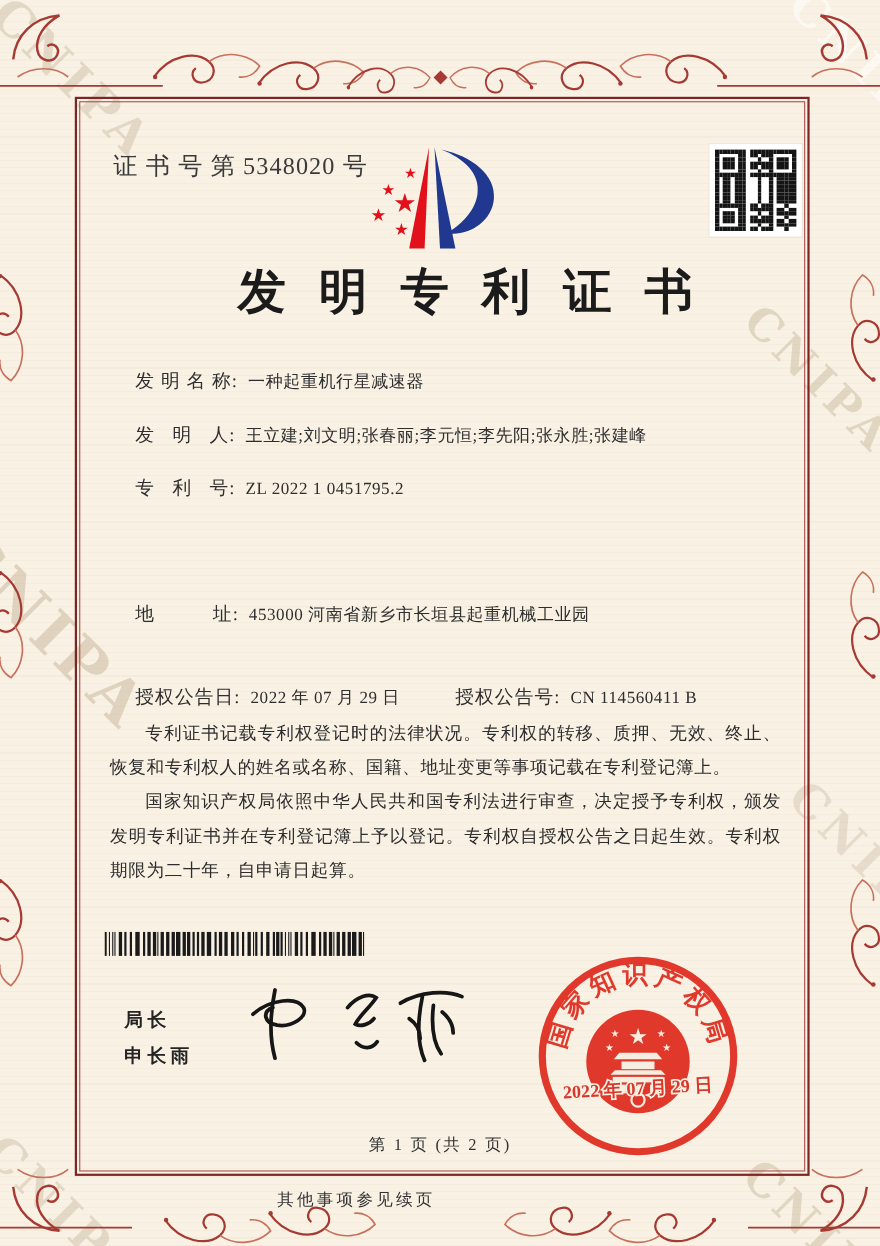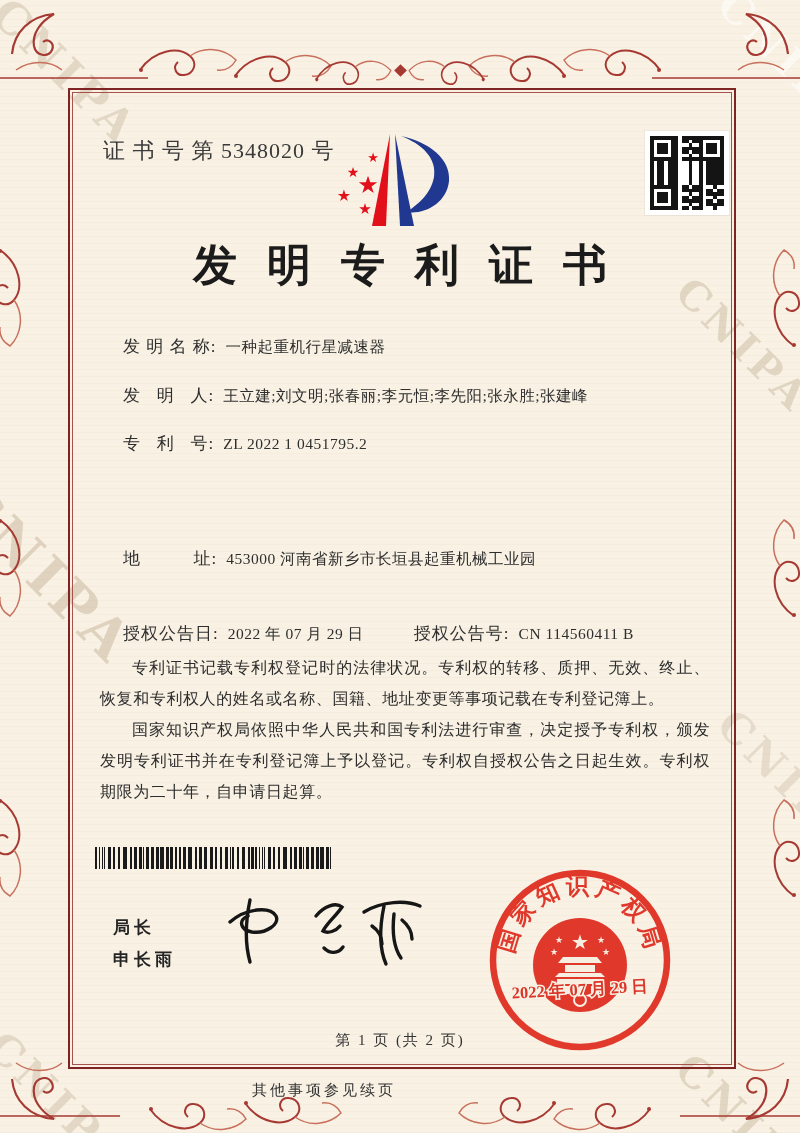--- a/index.html
+++ b/index.html
@@ -17,21 +17,21 @@
   .deco{position:absolute;left:0;top:0;pointer-events:none;}
   .frame{position:absolute;left:68px;top:88px;width:664px;height:977px;border:2px solid #7e2523;}
   .frame-inner{position:absolute;inset:2px;border:1px solid #a9524d;}
   .cert-no{position:absolute;left:103px;top:136px;font-size:22px;letter-spacing:1px;color:#3a3a3a;white-space:pre;}
   .logo{position:absolute;left:323px;top:114px;width:168px;height:130px;}
   .qr{position:absolute;left:645px;top:131px;width:84px;height:84px;background:#ffffff;padding:5px;box-sizing:border-box;box-shadow:0 0 0 1px rgba(0,0,0,0.04);}
   .qr-grid{display:grid;grid-template-columns:repeat(21,1fr);grid-template-rows:repeat(21,1fr);width:100%;height:100%;}
   .qm{background:transparent}.qm.f{background:#141414}
   .title{
     position:absolute;left:68px;width:664px;top:236px;text-align:center;
-    font-size:44px;font-weight:bold;color:#1b1b1b;letter-spacing:30px;text-indent:30px;white-space:nowrap;
+    font-size:44px;font-weight:bold;color:#1b1b1b;letter-spacing:30px;text-indent:30px;white-space:nowrap;padding-left:23px;
   }
   .field-row{position:absolute;left:103px;width:580px;font-size:17px;white-space:nowrap;margin-left:20px;}
   .f-label{white-space:pre;color:#2e2e2e;letter-spacing:1px;}
   .f-value{margin-left:9px;font-size:15.5px;color:#2e2e2e;letter-spacing:0.5px;}
   .f-label.second{margin-left:46px;}
   .body-text{position:absolute;left:100px;width:610px;top:652px;font-size:16px;line-height:31px;text-align:justify;color:#2d2d2d;}
   .body-text p{margin:0;text-indent:2em;letter-spacing:0.6px;}
   .barcode{position:absolute;left:95px;top:847px;width:236px;height:22px;display:flex;align-items:stretch;overflow:hidden;}
   .bar{height:100%;background:#1a1a1a;flex:0 0 auto;}
   .officer{position:absolute;left:113px;top:912px;font-family:"Liberation Sans","DejaVu Sans",sans-serif;font-size:17px;font-weight:600;color:#242424;letter-spacing:4px;line-height:32px;}

